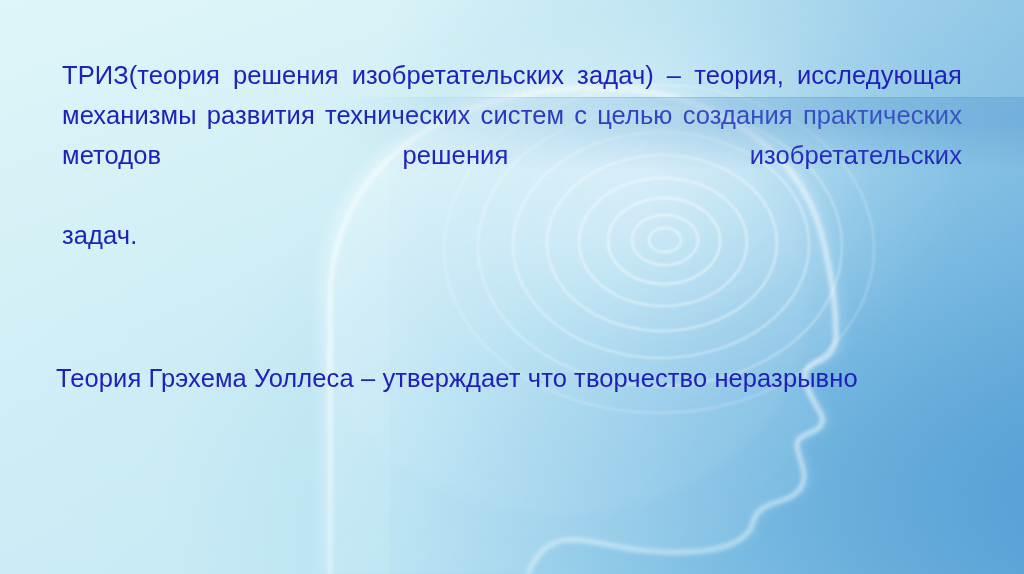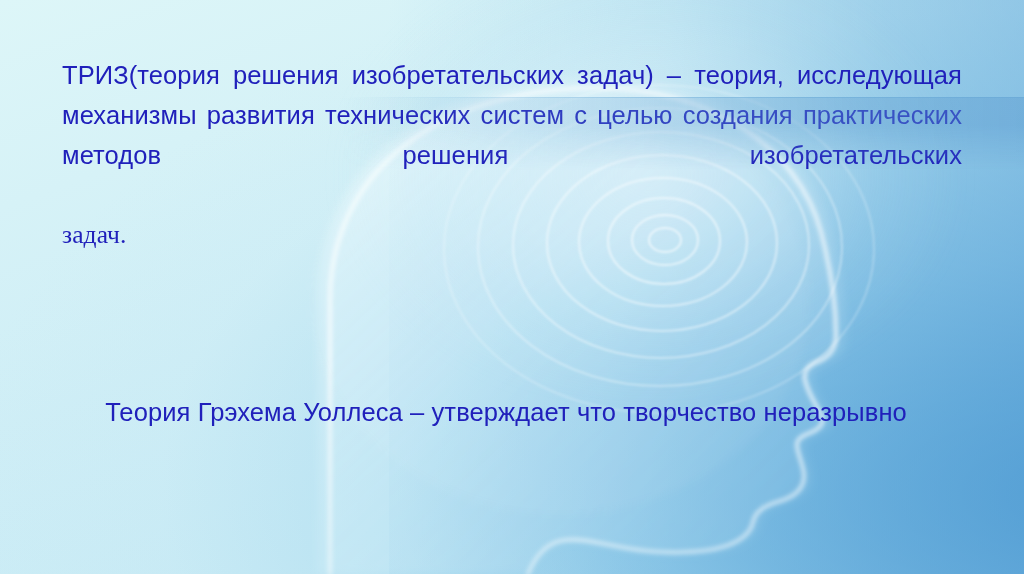--- a/index.html
+++ b/index.html
@@ -164,29 +164,27 @@
   }
   .para-triz > .just-body::after {
     content: "";
     display: inline-block;
     width: 100%;
     height: 0;
   }
   .para-triz > .tail {
     display: block;
     text-align: left;
-    font-family: Liberation Serif, serif;
   }
 
   .para-wallace {
-    left: 48px;
+    left: 56px;
     top: 358px;
     width: 916px;
-    text-align: center;
-    margin-top: 34px;
+    text-align: left;
   }
   .para-wallace .ln {
     display: block;
   }
 </style>
 </head>
 <body>
 
 <div class="slide">
 

